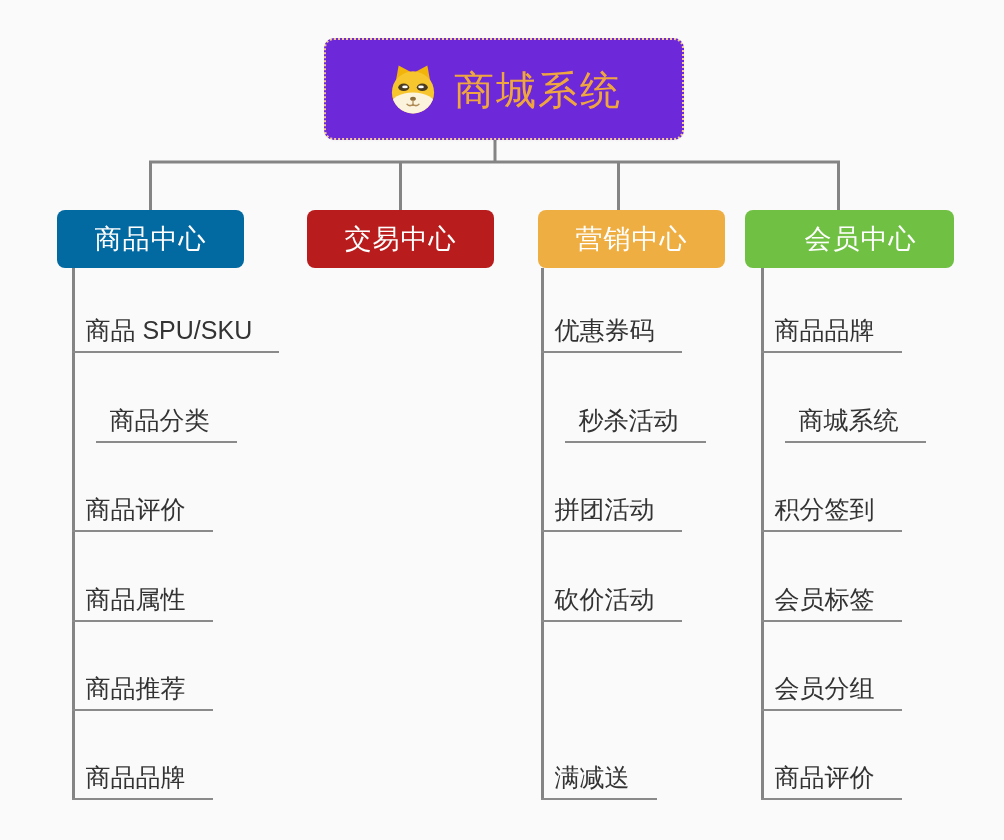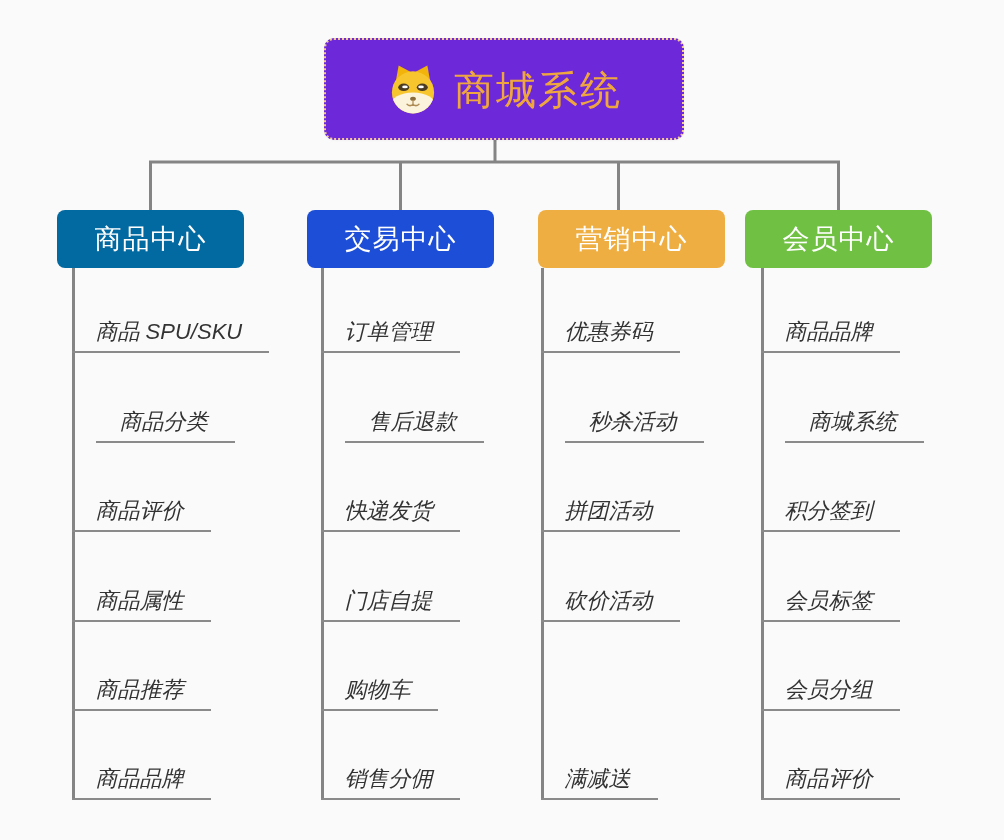--- a/index.html
+++ b/index.html
@@ -45,42 +45,41 @@
     border-radius: 8px;
     color: #ffffff;
     font-size: 27px;
     letter-spacing: 1px;
     display: flex; align-items: center; justify-content: center;
     cursor: default;
   }
   .b0 { left: 57px; }
   .b1 { left: 307px; }
   .b2 { left: 525px; }
-  .b3 { left: 745px; }
+  .b3 { left: 745px; padding-left: 22px; }
   .column {
     position: absolute; top: 268px;
     height: 532px; width: 240px;
     border-left: 3px solid #848484;
   }
   .c0 { left: 71.5px; }
   .c1 { left: 320.5px; }
   .c2 { left: 540.5px; }
   .c3 { left: 760.5px; }
   .leaf {
     position: absolute; left: -3px;
     height: 48px;
     box-sizing: border-box;
     white-space: nowrap;
-    font-size: 22px;
+    font-size: 25px;
     color: #333333;
-    padding: 0 27px 7px 24px;
+    padding: 0 27px 7px 14px;
     border-bottom: 2px solid #8a8a8a;
     display: flex; align-items: flex-end;
     line-height: 1.1;
-    font-style: italic;
   }
   .r0 { top: 37px; }
   .r1 { top: 127px; margin-left: 24px; }
   .r2 { top: 216px; }
   .r3 { top: 306px; }
   .r4 { top: 395px; }
   .r5 { top: 484px; }
 </style>
 </head>
 <body>
@@ -110,41 +109,33 @@
       <ellipse cx="22.5" cy="29.5" rx="3.4" ry="1.7" fill="#ffffff"></ellipse>
       <ellipse cx="41.5" cy="29.5" rx="3.4" ry="1.7" fill="#ffffff"></ellipse>
       <ellipse cx="32" cy="43.5" rx="3.4" ry="2.4" fill="#8a6d3b"></ellipse>
       <path d="M25 50 q3.5 3.5 7 0 q3.5 3.5 7 0" stroke="#b08d57" stroke-width="1.8" fill="none" stroke-linecap="round"></path>
       <path d="M32 45.5 V49" stroke="#b08d57" stroke-width="1.5" fill="none" stroke-linecap="round"></path>
     </svg>
     <span class="root-title">商城系统</span>
   </div>
 
   <div class="branch b0" style="background-color: #0369a1;">商品中心</div>
-  <div class="branch b1" style="background-color: #1d4ed8;">交易中心</div>
+  <div class="branch b1" style="background-color: #b91c1c;">交易中心</div>
   <div class="branch b2" style="background-color: rgb(239, 174, 65); margin-left: 13px;">营销中心</div>
   <div class="branch b3" style="background-color: rgb(112, 192, 67);">会员中心</div>
 
   <div class="column c0">
     <div class="leaf r0">商品 SPU/SKU</div>
     <div class="leaf r1">商品分类</div>
     <div class="leaf r2">商品评价</div>
     <div class="leaf r3">商品属性</div>
     <div class="leaf r4">商品推荐</div>
     <div class="leaf r5">商品品牌</div>
   </div>
 
-  <div class="column c1">
-    <div class="leaf r0">订单管理</div>
-    <div class="leaf r1">售后退款</div>
-    <div class="leaf r2">快递发货</div>
-    <div class="leaf r3">门店自提</div>
-    <div class="leaf r4">购物车</div>
-    <div class="leaf r5">销售分佣</div>
-  </div>
 
   <div class="column c2">
     <div class="leaf r0">优惠券码</div>
     <div class="leaf r1">秒杀活动</div>
     <div class="leaf r2">拼团活动</div>
     <div class="leaf r3">砍价活动</div>
     <div class="leaf r5">满减送</div>
   </div>
 
   <div class="column c3">

